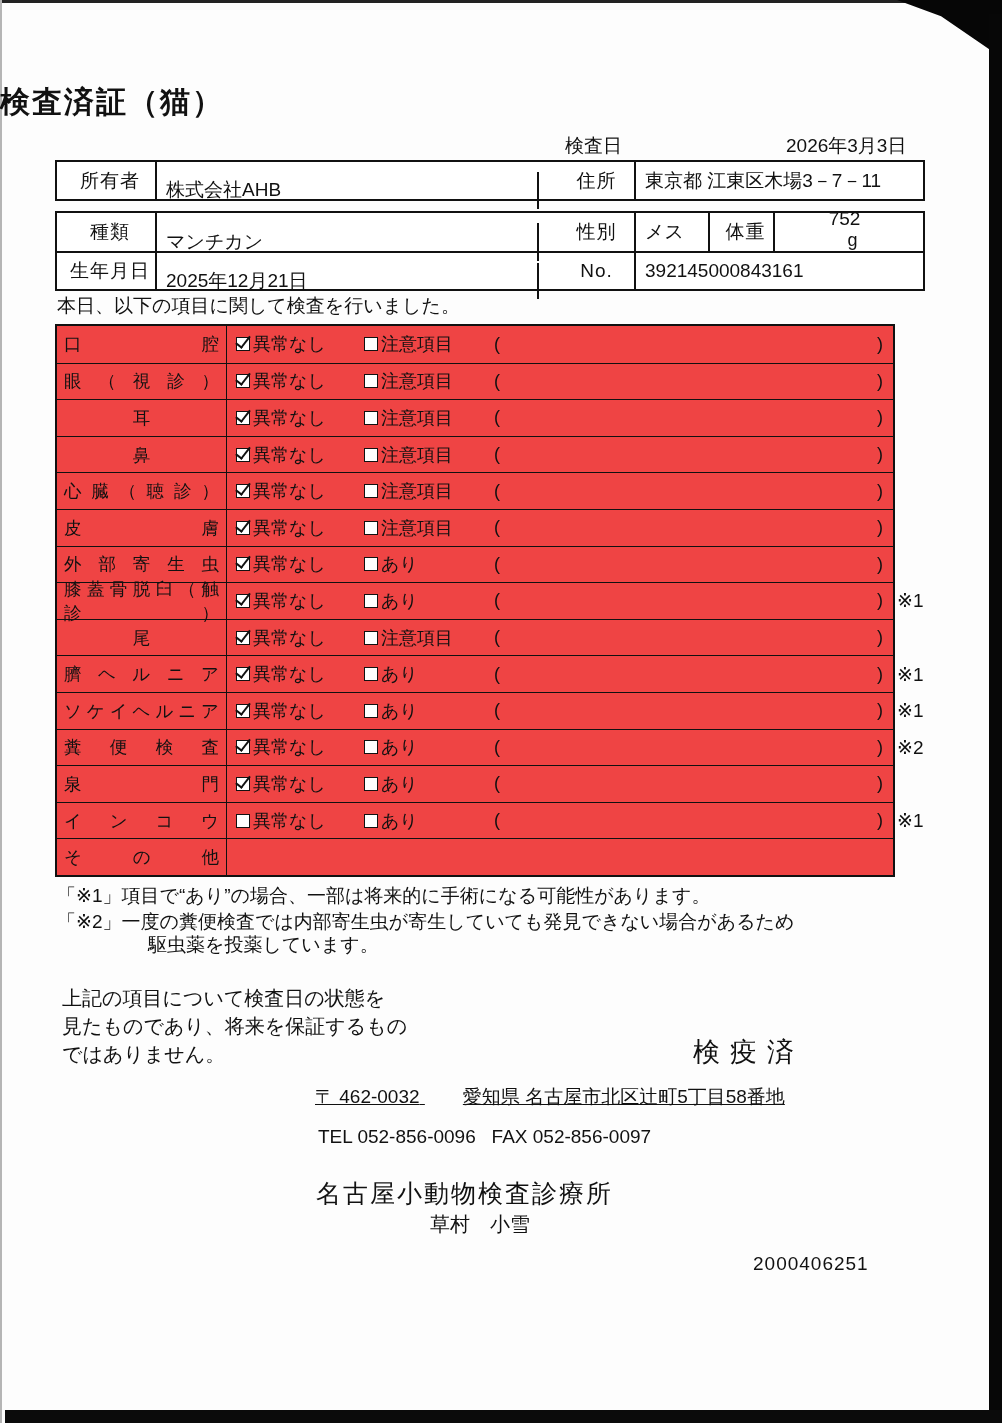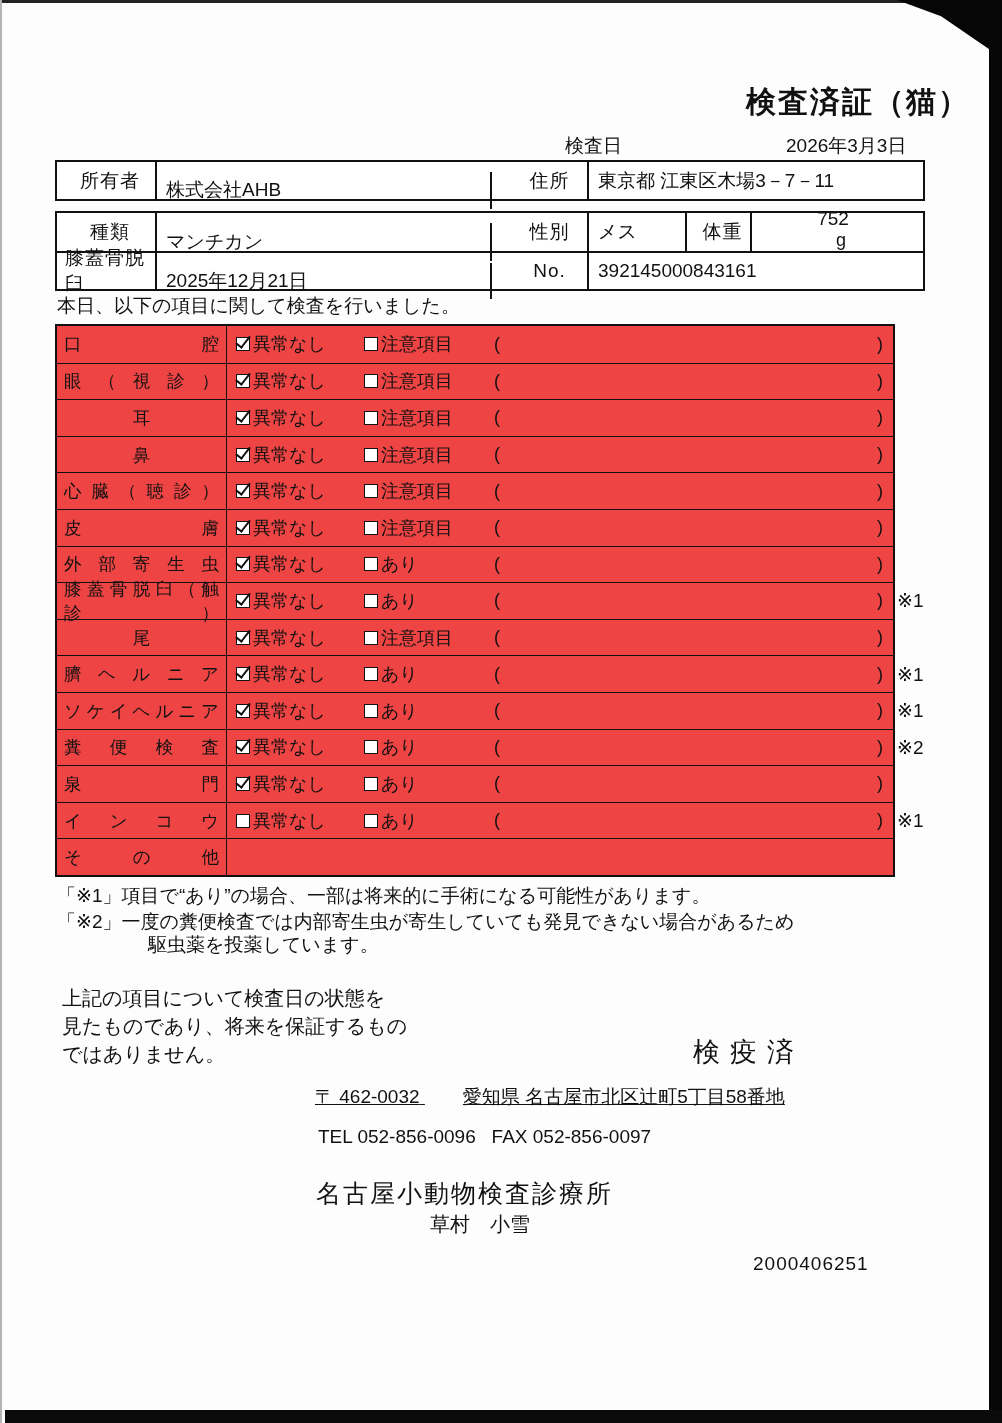--- a/index.html
+++ b/index.html
@@ -10,35 +10,35 @@
     background:#fdfdfd; overflow:hidden;
   }
   
   .scan-top    { position:absolute; top:0; left:0; width:940px; height:3px; background:#222; }
   .scan-corner { position:absolute; top:0; right:0; width:105px; height:58px; background:#060606;
                  clip-path:polygon(0 0,100% 0,100% 100%,42% 28%); }
   .scan-right  { position:absolute; top:14px; right:0; width:13px; bottom:0; background:#070707; }
   .scan-bottom { position:absolute; bottom:0; left:5px; right:0; height:13px; background:#0b0b0b; }
   .scan-left   { position:absolute; top:0; left:0; width:2px; height:100%; background:#b5b5b5; }
 
-  .title { position:absolute; top:82px; left:8px; width:96%; text-align:right;
+  .title { position:absolute; top:82px; left:0; width:96%; text-align:left;
            font-size:30px; font-weight:bold; letter-spacing:2px; }
 
   .date-label { position:absolute; top:133px; left:565px; font-size:19px; }
   .date-value { position:absolute; top:133px; left:786px; font-size:19px; }
 
   .tbl { position:absolute; left:55px; width:870px; border:2px solid #111; background:#fff; }
   .trow { display:flex; height:37px; align-items:center; }
   .tbl2 .trow { height:38px; }
   .tbl2 .trow + .trow { border-top:2px solid #111; }
   .tcell { height:100%; display:flex; align-items:center; font-size:19px; padding-left:9px; }
   .tcell.hdr { justify-content:center; padding-left:8px; letter-spacing:1px; }
   .tcell.vline { border-right:2px solid #111; }
-  .w100 { width:100px; } .w335 { width:335px;margin-top:19px; } .w85 { width:85px;margin-left:12px; }
-  .w95 { width:98px; } .w65 { width:65px; } .wfill { flex:1; }
+  .w100 { width:100px; } .w335 { width:382px;margin-top:19px; } .w85 { width:85px;margin-left:12px; }
+  .w95 { width:74px; } .w65 { width:65px; } .wfill { flex:1; }
   .weight-cell { justify-content:flex-end; padding-right:18px;flex-direction:column; }
   .weight-unit { margin-left:16px; font-size:18px; }
 
   .intro { position:absolute; left:57px; top:293px; font-size:19px; }
 
   .ctable { position:absolute; left:55px; top:324px; width:840px; border:2px solid #111; background:#ef4444; }
   .crow { position:relative; display:flex; align-items:center; height:36.6px; }
   .crow + .crow { border-top:1.5px solid #111; }
   .c-item { width:170px; height:100%; border-right:1.5px solid #111;
             display:flex; align-items:center; padding:0 7px; }
@@ -101,21 +101,21 @@
       <div class="tcell vline w335">マンチカン</div>
       <div class="tcell hdr vline w85">性別</div>
       <div class="tcell vline w95">メス</div>
       <div class="tcell hdr vline w65">体重</div>
       <div class="tcell wfill weight-cell">
         <span>752</span>
         <span class="weight-unit">g</span>
       </div>
     </div>
     <div class="trow">
-      <div class="tcell hdr vline w100">膝蓋骨脱臼</div>
+      <div class="tcell hdr vline w100">生年月日</div>
       <div class="tcell vline w335">2025年12月21日</div>
       <div class="tcell hdr vline w85">No.</div>
       <div class="tcell wfill">392145000843161</div>
     </div>
   </div>
 
   <div class="intro">本日、以下の項目に関して検査を行いました。</div>
 
   <div class="ctable">
     <div>

